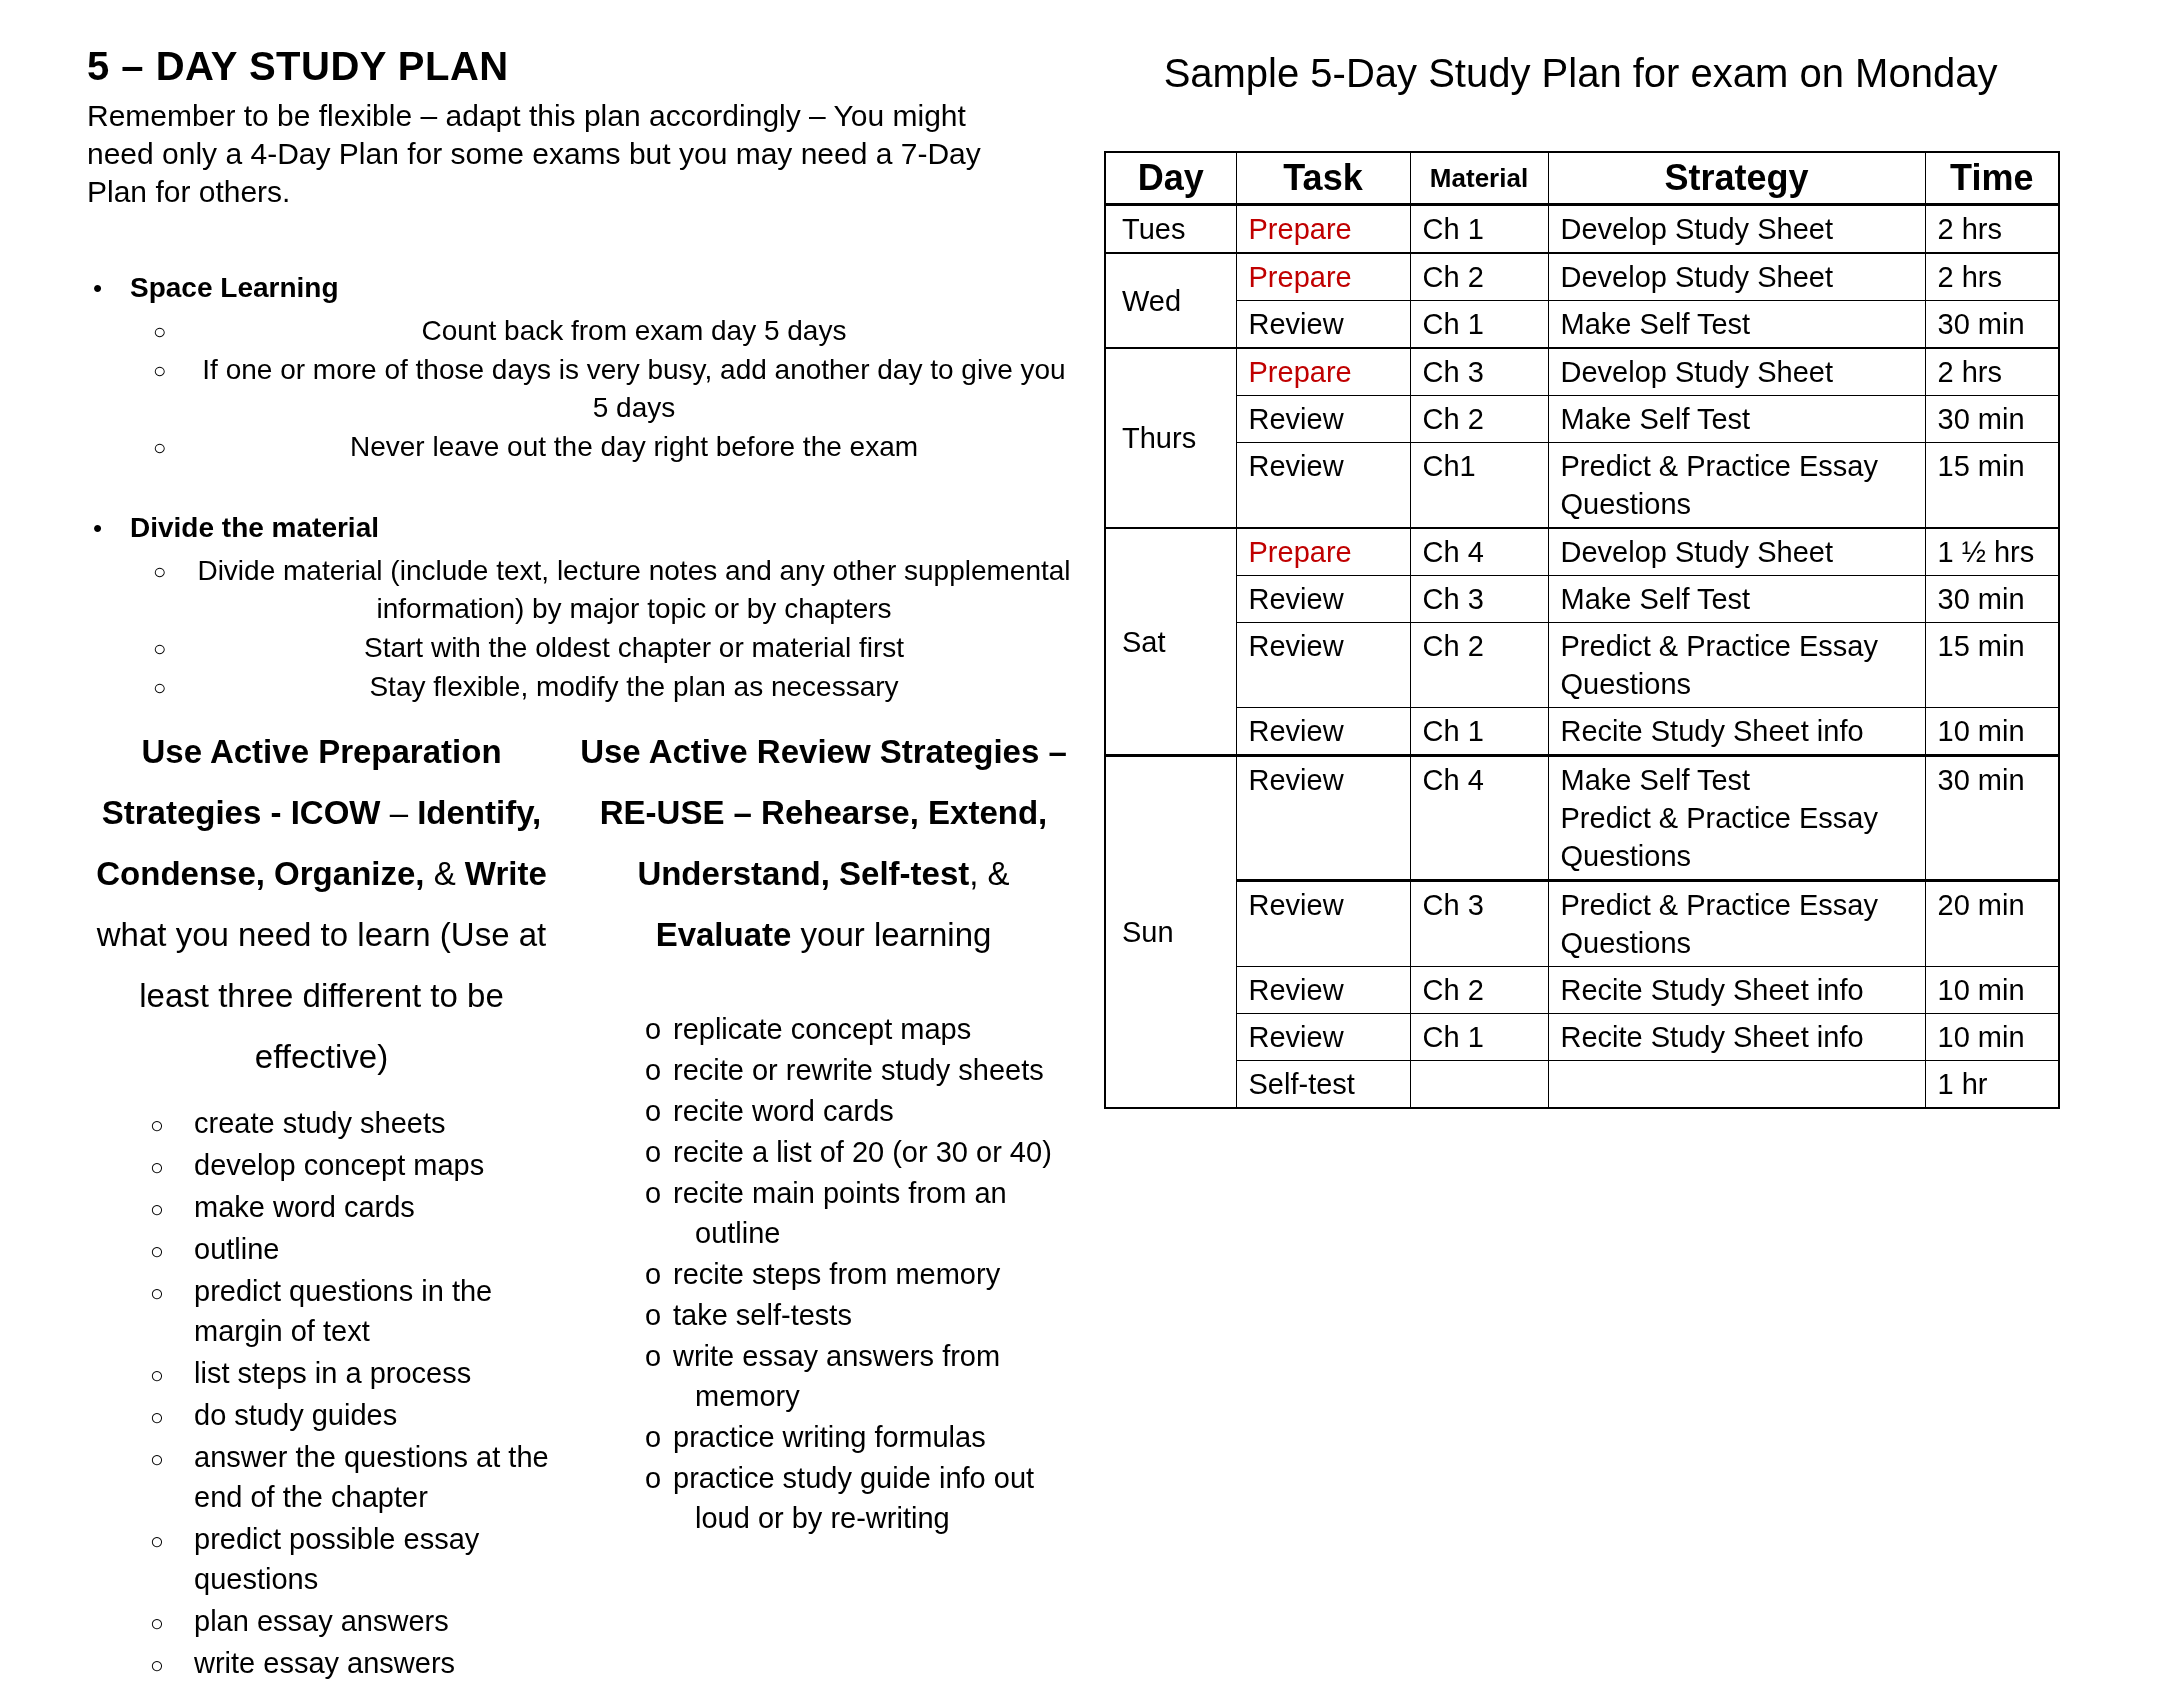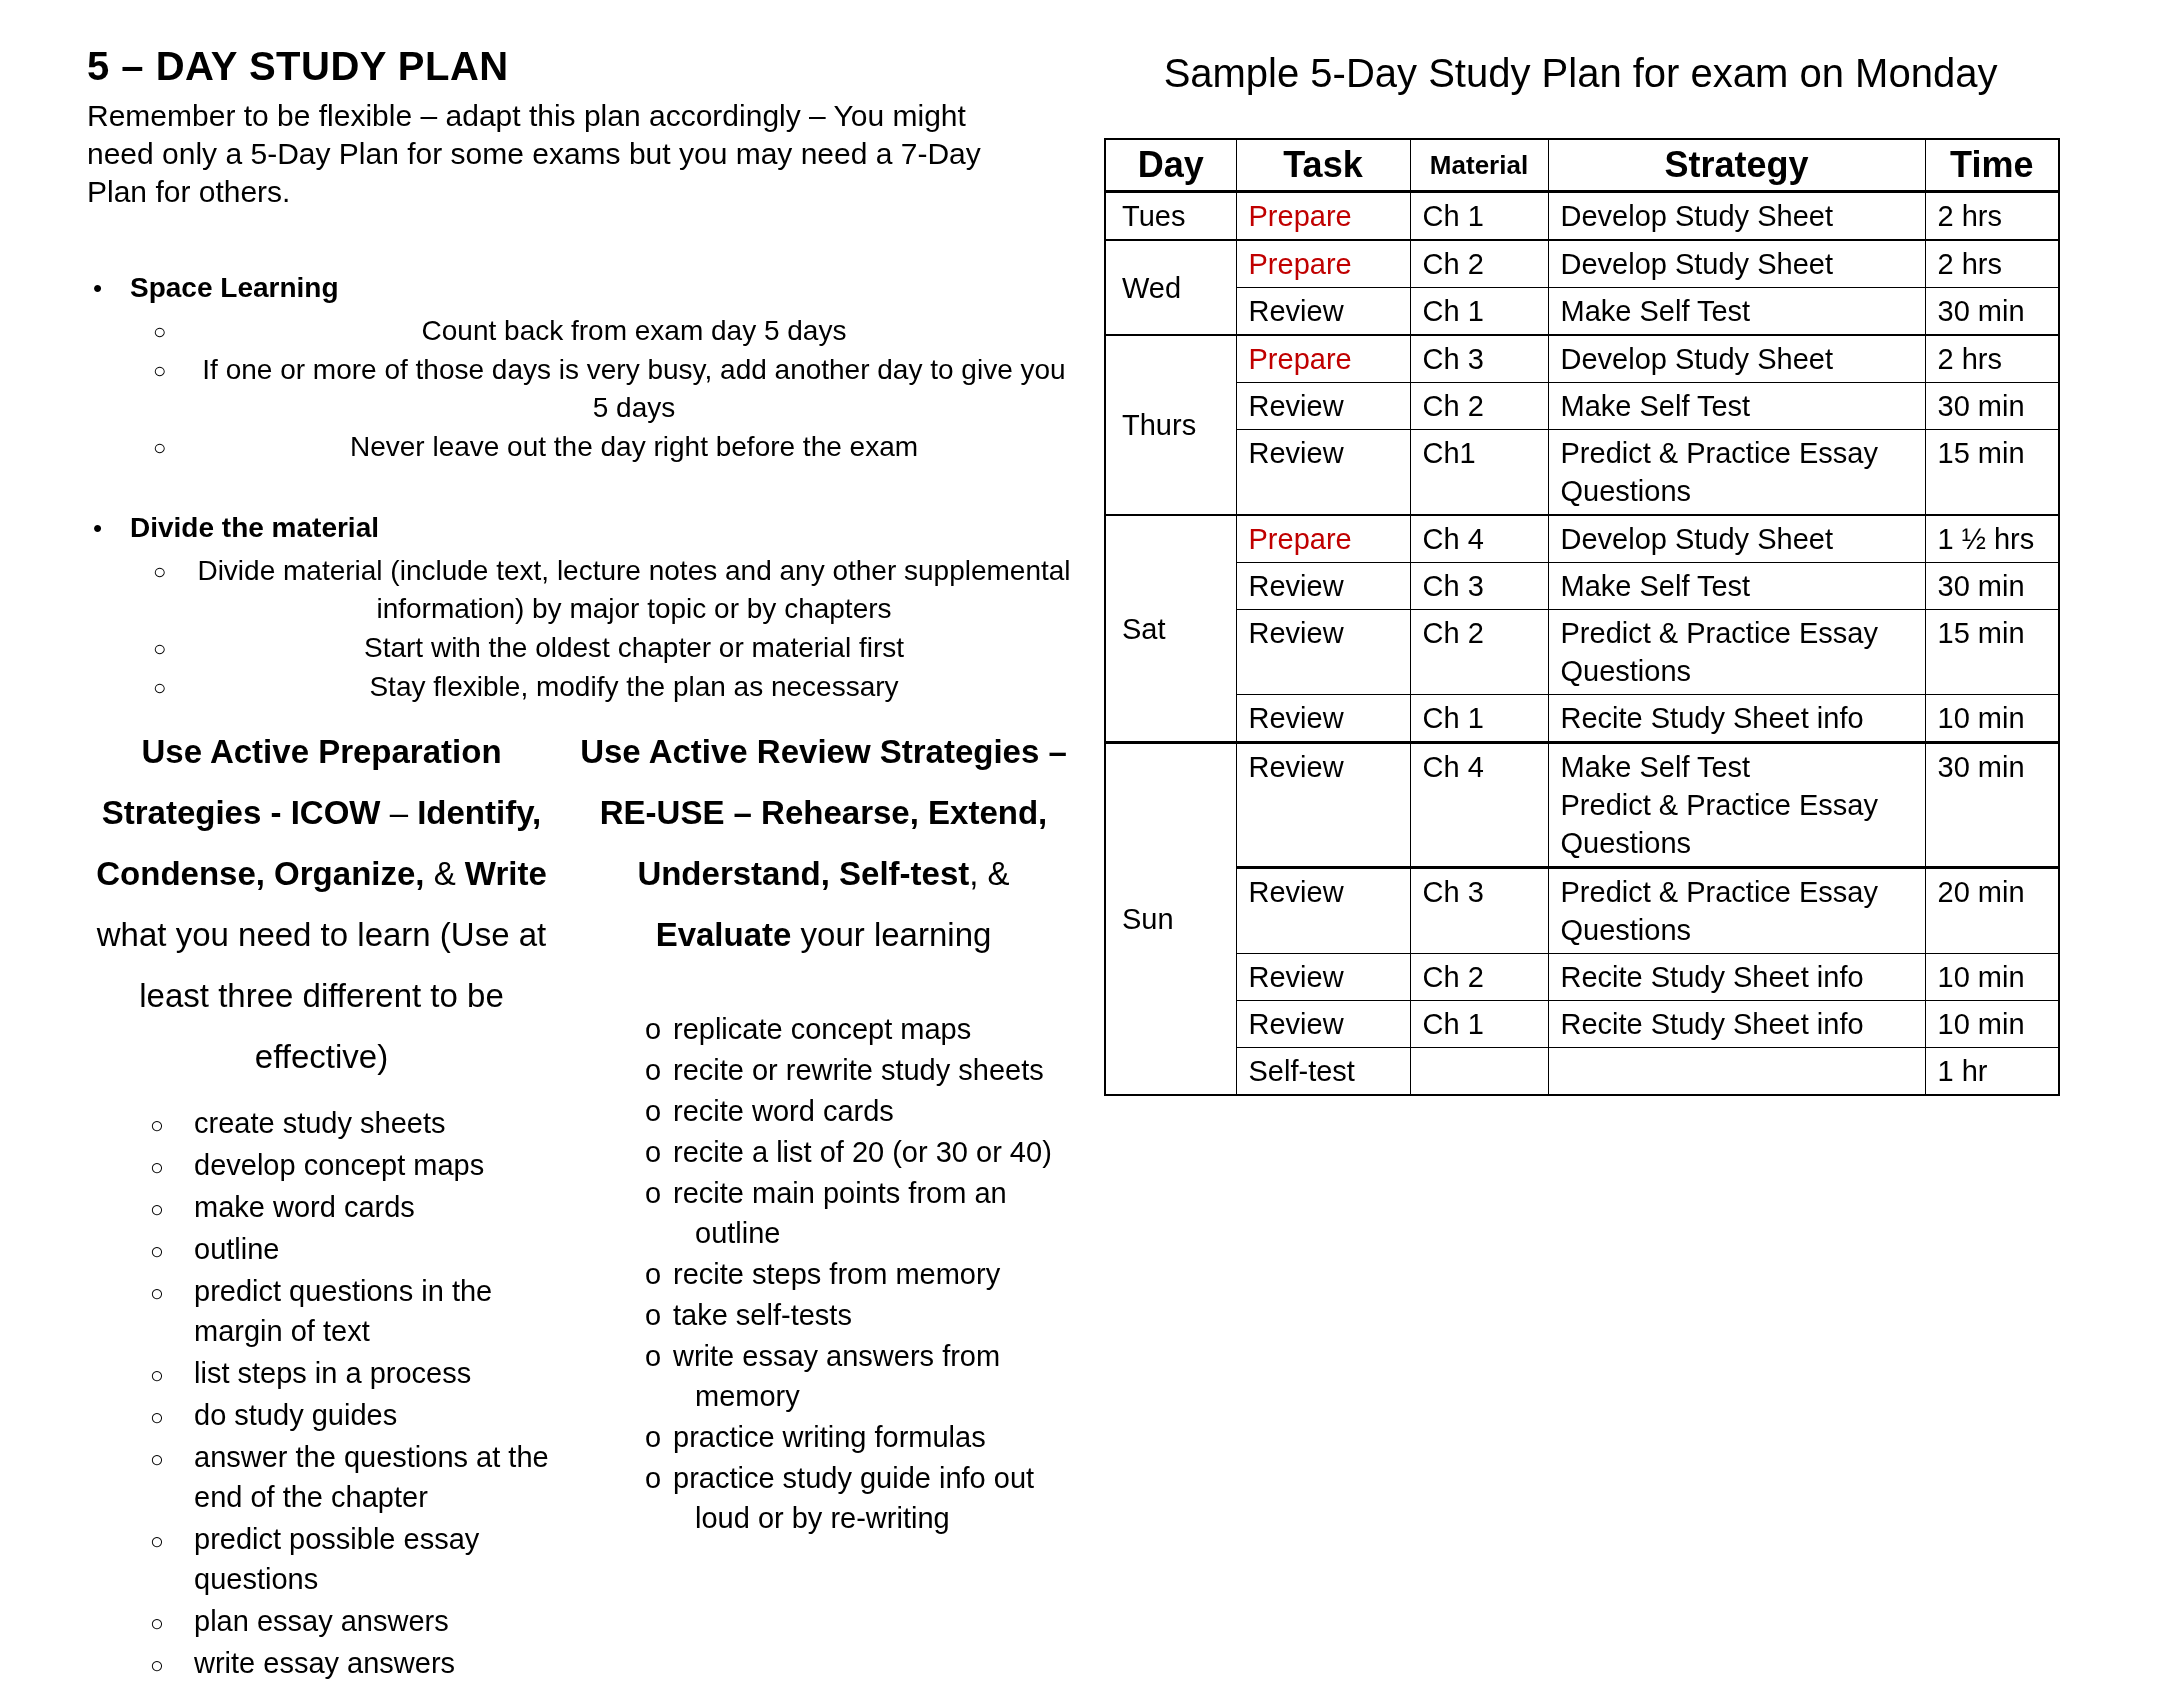--- a/index.html
+++ b/index.html
@@ -34,40 +34,40 @@
   ul.prep-list li::before{content:"○";position:absolute;left:-44px;top:2px;font-size:23px;}
 
   ul.review-list{list-style:none;margin:44px 0 0 0;padding:0 0 0 97px;}
   ul.review-list li{position:relative;font-size:29px;line-height:40px;margin:0 0 1px 0;
                     padding-left:22px;text-indent:-22px;}
   ul.review-list li::before{content:"o";position:absolute;left:-28px;top:0;font-size:29px;text-indent:0;}
 
   
   .table-title{position:absolute;left:1104px;top:51px;width:953px;margin:0;text-align:center;
                font-size:40px;font-weight:normal;}
-  table.plan{position:absolute;left:1104px;top:138px;width:953px;border-collapse:collapse;
+  table.plan{position:absolute;left:1104px;top:151px;width:953px;border-collapse:collapse;
              table-layout:fixed;border:2.5px solid #000;}
   table.plan th,table.plan td{border:1.5px solid #000;padding:4px 12px;text-align:left;
              font-size:29px;line-height:38px;vertical-align:top;overflow:hidden;}
   table.plan tr.hdr th{border-bottom:3px solid #000;text-align:center;vertical-align:middle;
              font-size:36px;font-weight:bold;padding:6px 4px;}
   table.plan tr.hdr th.material-h{font-size:26px;vertical-align:top;padding-top:6px;}
   table.plan td.day{vertical-align:middle;padding-left:16px;}
   tr.g td{border-top:2.5px solid #000;}
   tr.g-sun td{border-top:3.5px solid #000;}
   tr.thick-top td{border-top:3px solid #000;}
   td.red{color:var(--accent-red);}
   td.strategy{white-space:pre-line;}
 </style>
 </head>
 <body>
 
 <div class="doc">
   <h1 class="doc-title">5 – DAY STUDY PLAN</h1>
-  <p class="intro">Remember to be flexible – adapt this plan accordingly – You might need only a 5-Day Plan for some exams but you may need a 7-Day Plan for others.</p>
+  <p class="intro">Remember to be flexible – adapt this plan accordingly – You might need only a 4-Day Plan for some exams but you may need a 7-Day Plan for others.</p>
 
   <div class="group">
     <div class="b1">
       <span class="dot">•</span>
       <span>Space Learning</span>
     </div>
     <ul class="b2">
       <li>Count back from exam day 5 days</li>
       <li>If one or more of those days is very busy, add another day to give you 5 days</li>
       <li>Never leave out the day right before the exam</li>

